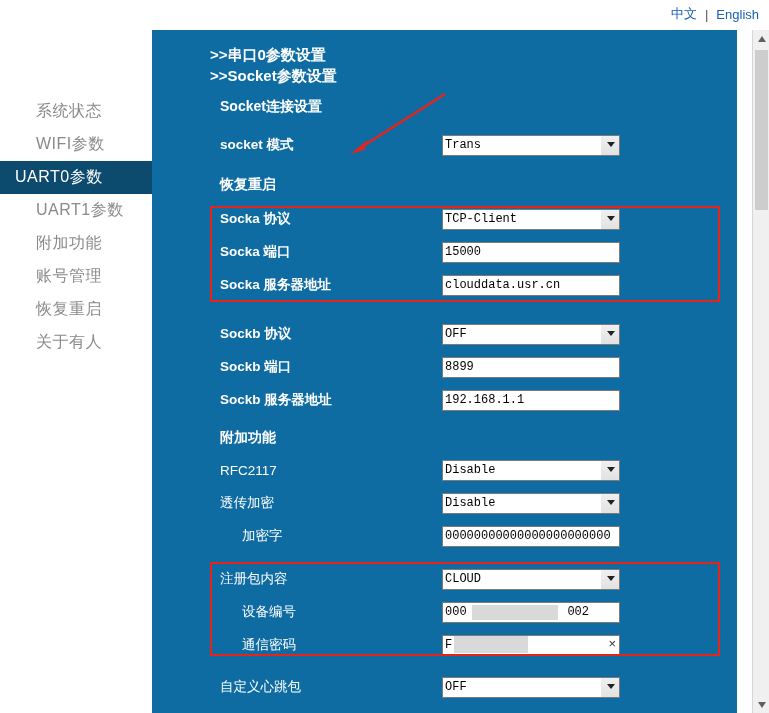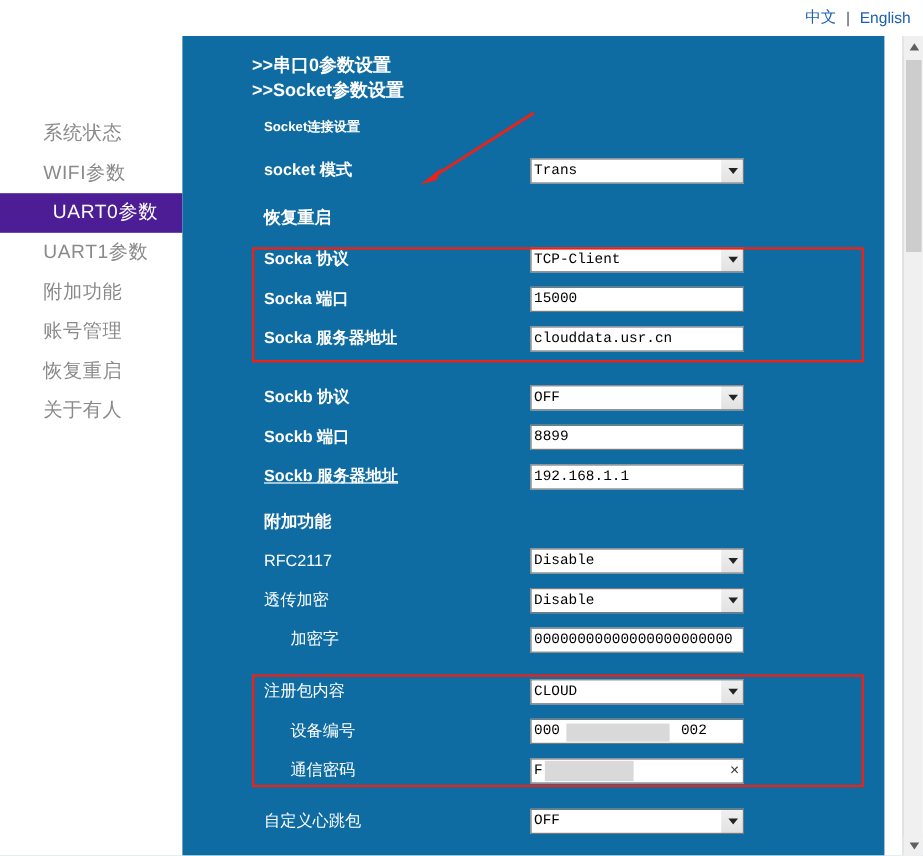--- a/index.html
+++ b/index.html
@@ -42,23 +42,23 @@
     height: 33px;
     display: flex;
     align-items: center;
     padding-left: 36px;
     font-size: 16px;
     color: #8a8a8a;
     letter-spacing: 0.5px;
     white-space: nowrap;
   }
   .menu-item.active {
-    background: #4c1d95;
+    background: #0c4a6e;
     color: #ffffff;
-    padding-left: 44px;
+    padding-left: 15px;
   }
 
   
   .panel {
     position: absolute;
     left: 152px; top: 30px;
     width: 585px;
     height: 683px;
     background: #0e6ca3;
     color: #ffffff;
@@ -68,21 +68,21 @@
   .crumbs {
     padding: 14px 0 0 58px;
     font-size: 15px;
     line-height: 21px;
     font-weight: bold;
   }
   .crumb { color:#ffffff; }
 
   .section-title {
     padding: 12px 0 2px 68px;
-    font-size: 11px;
+    font-size: 14px;
     font-weight: bold;
   }
   .sub-title {
     padding: 10px 0 2px 68px;
     font-size: 14px;
     font-weight: bold;
   }
 
   .row {
     position: relative;
@@ -284,21 +284,21 @@
       </div>
     </div>
 
     <div class="row" style="margin-top:3px;">
       <div class="label bold">Sockb 端口</div>
       <div class="field">
         <input class="ctl" type="text" value="8899" style="">
       </div>
     </div>
 
-    <div class="row" style="margin-top:3px;text-decoration:underline;">
+    <div class="row" style="margin-top:3px;">
       <div class="label bold">Sockb 服务器地址</div>
       <div class="field">
         <input class="ctl" type="text" value="192.168.1.1" style="">
       </div>
     </div>
 
     <div class="sub-title" style="padding-top:14px;">附加功能</div>
 
     <div class="row" style="margin-top:6px;">
       <div class="label">RFC2117</div>

